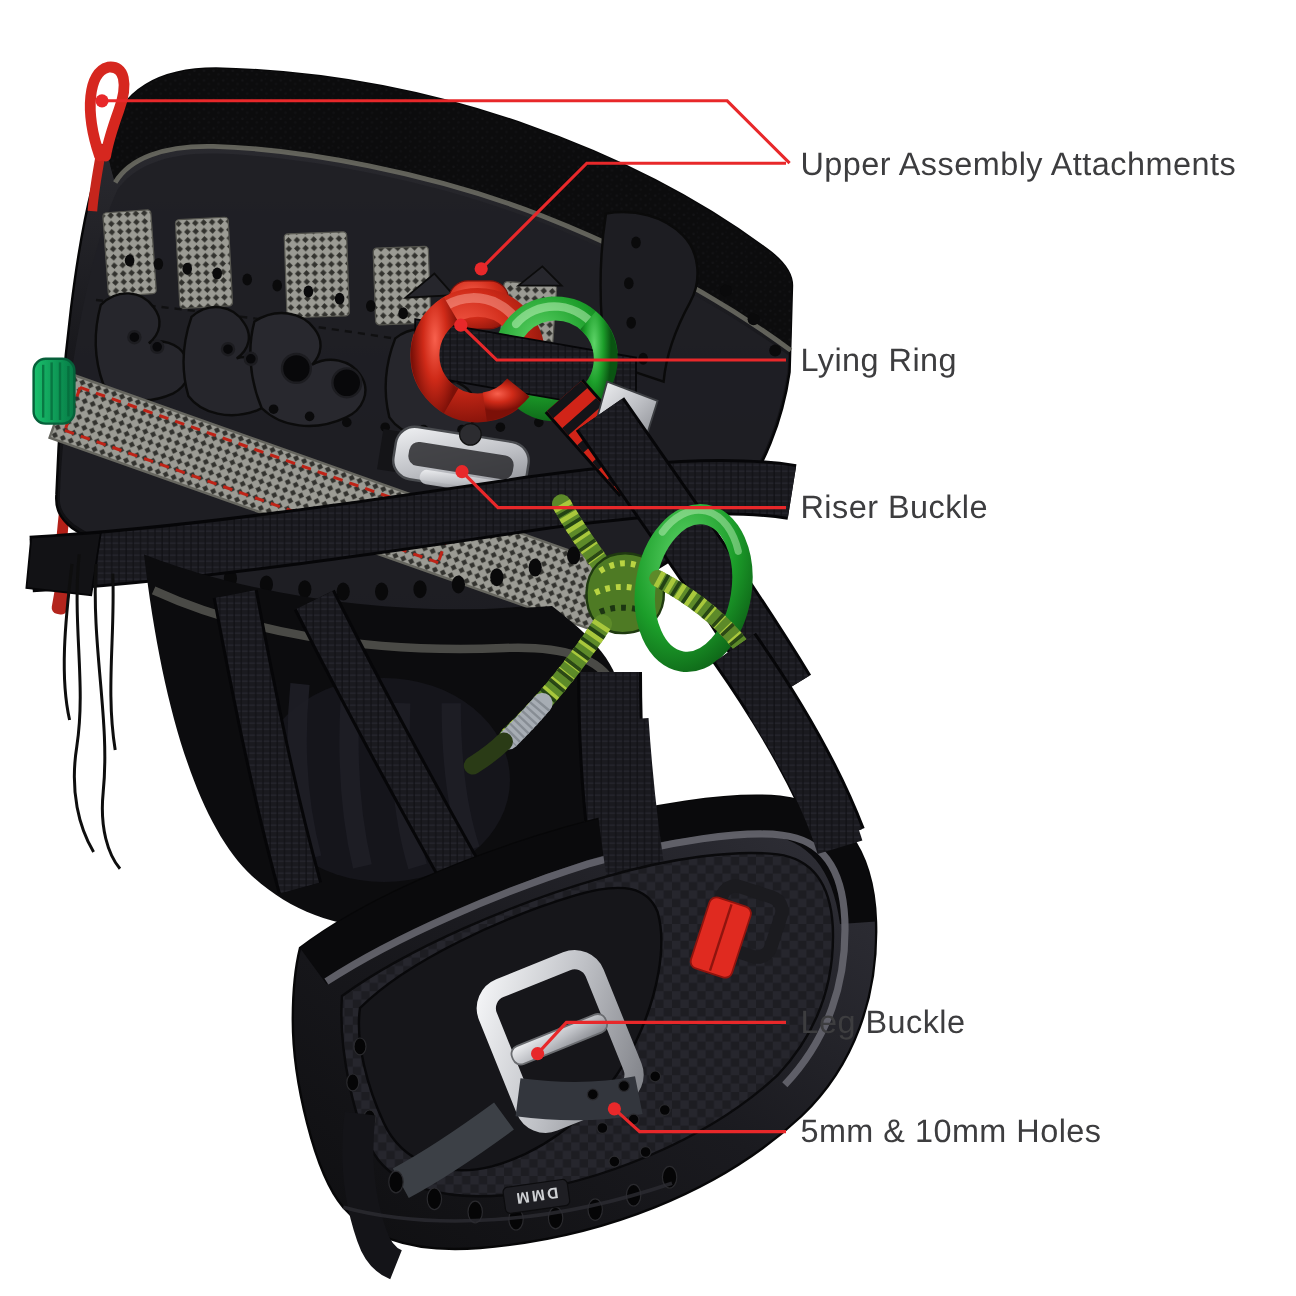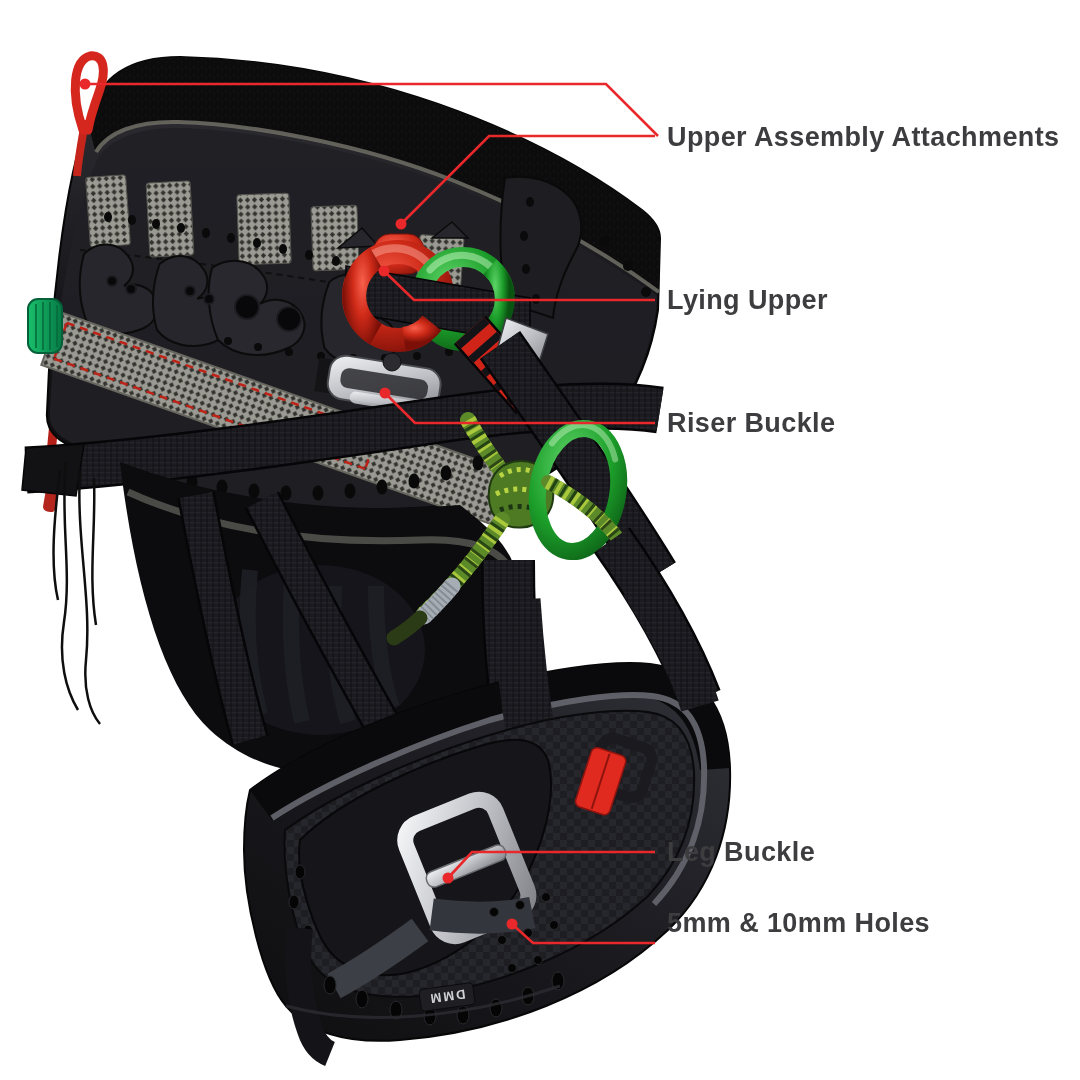--- a/index.html
+++ b/index.html
@@ -3,21 +3,21 @@
 <meta charset="utf-8">
 <style>
   html,body{margin:0;padding:0;background:#ffffff;}
   .stage{
     position:relative;width:1080px;height:1080px;background:#ffffff;overflow:hidden;
     font-family:"Liberation Sans",sans-serif;
   }
   .art{position:absolute;left:0;top:0;}
   .callout-label{
     position:absolute;left:667px;height:36px;display:flex;align-items:center;
-    font-size:27px;font-weight:700;letter-spacing:.4px;white-space:nowrap;
+    font-size:27px;font-weight:400;letter-spacing:.4px;white-space:nowrap;
     color:var(--label-text,#3d3d3f);
   }
   .co-line{fill:none;stroke:var(--callout-red,#e8282a);stroke-width:2.6px;stroke-linejoin:miter;}
   .co-dot{fill:var(--callout-red,#e8282a);}
 </style>
 </head>
 <body>
 
 <div class="stage">
 
@@ -388,18 +388,18 @@
     <circle class="co-dot" cx="85" cy="84" r="5.5"></circle>
     <circle class="co-dot" cx="401" cy="224" r="5.5"></circle>
     <circle class="co-dot" cx="384" cy="271" r="5.5"></circle>
     <circle class="co-dot" cx="385" cy="393" r="5.5"></circle>
     <circle class="co-dot" cx="448" cy="878" r="5.5"></circle>
     <circle class="co-dot" cx="512" cy="924" r="5.5"></circle>
   </g>
 </svg>
 
 <div class="callout-label" style="top:119px">Upper Assembly Attachments</div>
-<div class="callout-label" style="top:282px">Lying Upper</div>
+<div class="callout-label" style="top:282px">Lying Ring</div>
 <div class="callout-label" style="top:834px">Leg Buckle</div>
 <div class="callout-label" style="top:405px">Riser Buckle</div>
-<div class="callout-label" style="top:905px">5mm &amp; 10mm Holes</div>
+<div class="callout-label" style="top:925px">5mm &amp; 10mm Holes</div>
 
 </div>
 
 </body></html>

